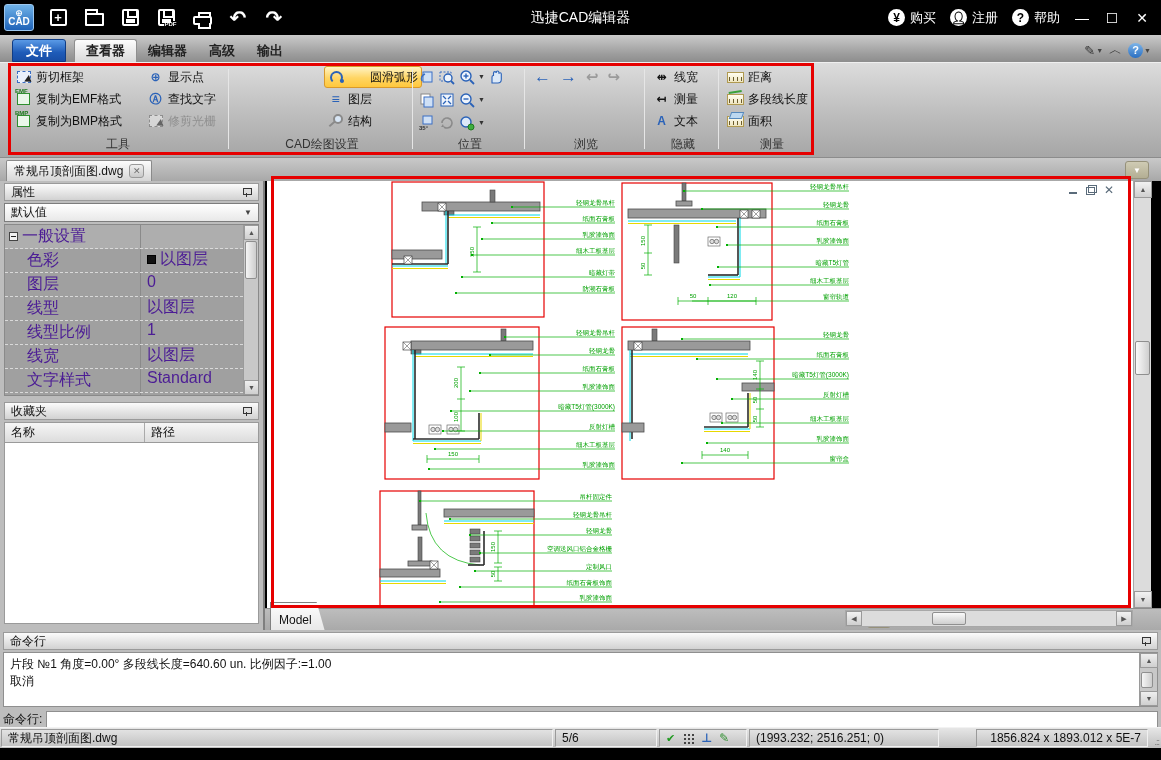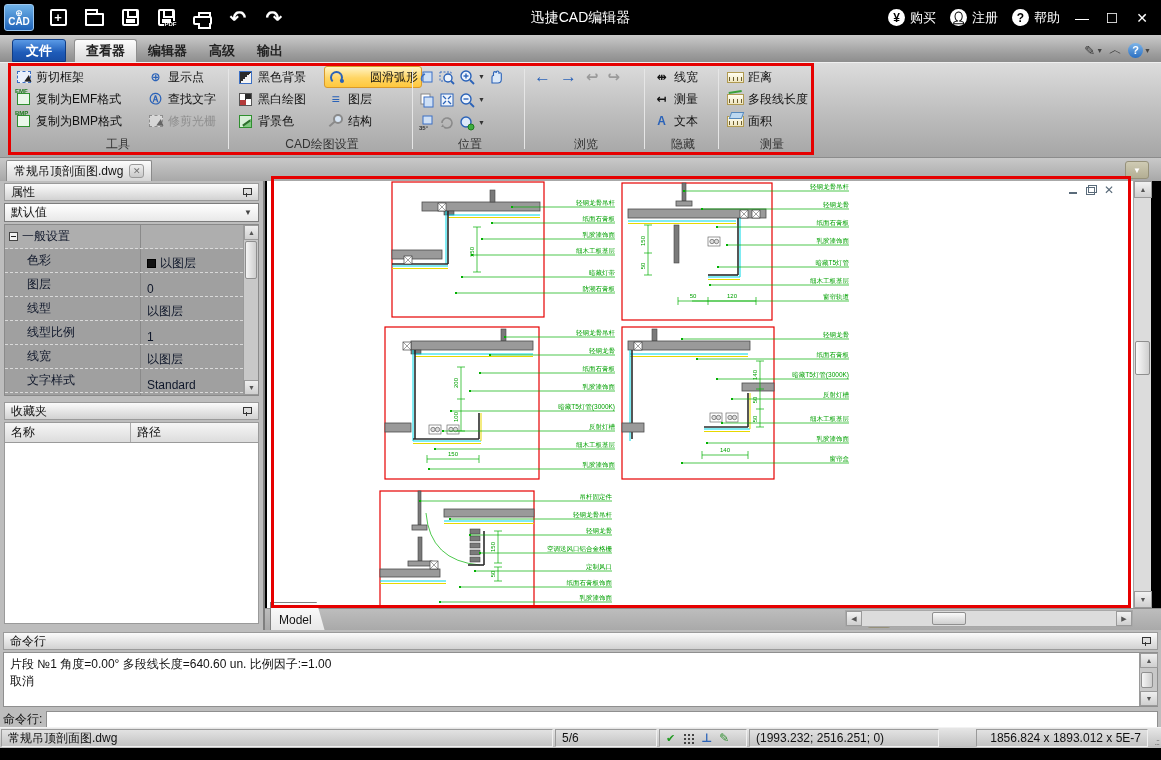--- a/index.html
+++ b/index.html
@@ -85,33 +85,33 @@
 
   
   #sidebar{position:absolute;left:0;top:181px;width:265px;height:449px;background:#bdbdbd;border-right:2px solid #7f7f7f;padding:2px 4px;}
   .phdr{height:18px;background:linear-gradient(#fbfbfb,#d2d2d2);border:1px solid #9a9a9a;display:flex;align-items:center;font-size:12px;color:#111;padding:0 6px;}
   .pin{margin-left:auto;width:9px;height:10px;position:relative;}
   .pin::before{content:"";position:absolute;left:0;top:1px;width:7px;height:5px;border:1px solid #333;background:#ddd;}
   .pin::after{content:"";position:absolute;left:3px;top:6px;width:1px;height:4px;background:#333;}
   .dropdown{margin-top:2px;height:19px;background:linear-gradient(#fff,#e8e8e8);border:1px solid #7d7d7d;display:flex;align-items:center;font-size:12px;padding:0 6px;color:#111;}
   .dropdown .dd{margin-left:auto;font-size:8px;}
   #propgrid{margin-top:2px;height:172px;background:#a0a0a0;border:1px solid #8a8a8a;position:relative;overflow:hidden;}
-  .prow{display:flex;height:24px;align-items:flex-end;border-bottom:1px dashed #d9d9d9;font-size:12px;color:#0f172a;}
+  .prow{display:flex;height:24px;align-items:flex-start;border-bottom:1px dashed #d9d9d9;font-size:16px;color:#4c1d95;}
   .prow .pk{width:136px;padding-left:22px;border-right:1px solid #8a8a8a;height:100%;display:flex;align-items:center;}
   .prow .pv{flex:1;padding-left:6px;display:flex;align-items:center;gap:4px;}
   .prow.section .pk{padding-left:4px;font-weight:normal;}
   .prow.section{background:#aeaeae;}
   .minusbox{width:9px;height:9px;border:1px solid #444;background:#f2f2f2;margin-right:4px;position:relative;flex:none;}
   .minusbox::after{content:"";position:absolute;left:1px;top:3px;width:5px;height:1px;background:#222;}
   .swatch{width:9px;height:9px;background:#111;border:1px solid #000;flex:none;}
   .vsb{position:absolute;right:0;top:0;bottom:0;width:15px;background:#c8c8c8;border-left:1px solid #9a9a9a;}
   .vsb .sbtn{position:absolute;left:0;width:15px;height:15px;background:linear-gradient(#efefef,#cfcfcf);border:1px solid #9a9a9a;color:#555;font-size:7px;display:flex;align-items:center;justify-content:center;}
   .vsb .thumb{position:absolute;left:1px;width:12px;background:linear-gradient(90deg,#f5f5f5,#cdcdcd);border:1px solid #8f8f8f;border-radius:2px;}
   #fav-cols{margin-top:2px;height:21px;background:linear-gradient(#f6f6f6,#dcdcdc);border:1px solid #9a9a9a;display:flex;font-size:12px;color:#111;align-items:center;}
-  #fav-cols .c1{width:126px;padding-left:6px;border-right:1px solid #aaa;height:100%;display:flex;align-items:center;}
+  #fav-cols .c1{width:140px;padding-left:6px;border-right:1px solid #aaa;height:100%;display:flex;align-items:center;}
   #fav-cols .c2{padding-left:6px;}
   #fav-body{height:181px;background:#fff;border:1px solid #9a9a9a;border-top:none;}
 
   
   #canvas-area{position:absolute;left:267px;top:181px;width:866px;height:427px;background:#fff;}
   #mdi-ctrl{position:absolute;left:1068px;top:185px;display:flex;gap:7px;align-items:center;z-index:45;}
   .mdi{width:11px;height:10px;position:relative;}
   .mdi-min::after{content:"";position:absolute;left:1px;bottom:1px;width:8px;height:2px;background:#5a6b7a;}
   .mdi-rest::before{content:"";position:absolute;left:0;bottom:0;width:7px;height:6px;border:1px solid #5a6b7a;background:#fff;}
   .mdi-rest::after{content:"";position:absolute;right:0;top:0;width:7px;height:6px;border:1px solid #5a6b7a;}
@@ -258,40 +258,20 @@
               <span class="ic-marquee"></span>
             </span>
             <span>修剪光栅</span>
           </div>
       </div>
       <div class="rg-label">工具</div>
     </div>
     <div class="rsep" style="left:228px;"></div>
 
     <div class="rgroup" style="left:234px;width:176px;">
-      <div class="col" style="left:0;">
-        <div class="rbtn">
-            <span class="ic16">
-              <span class="ic-halfsq"></span>
-            </span>
-            <span>黑色背景</span>
-          </div>
-        <div class="rbtn">
-            <span class="ic16">
-              <span class="ic-quad"></span>
-            </span>
-            <span>黑白绘图</span>
-          </div>
-        <div class="rbtn">
-            <span class="ic16">
-              <span class="ic-bg"></span>
-            </span>
-            <span>背景色</span>
-          </div>
-      </div>
       <div class="col" style="left:90px;">
         <div class="rbtn hl">
             <span class="ic16">
               <span class="ic-arc"></span>
             </span>
             <span>圆滑弧形</span>
           </div>
         <div class="rbtn">
             <span class="ic16 ic-layers">≡</span>
             <span>图层</span>

